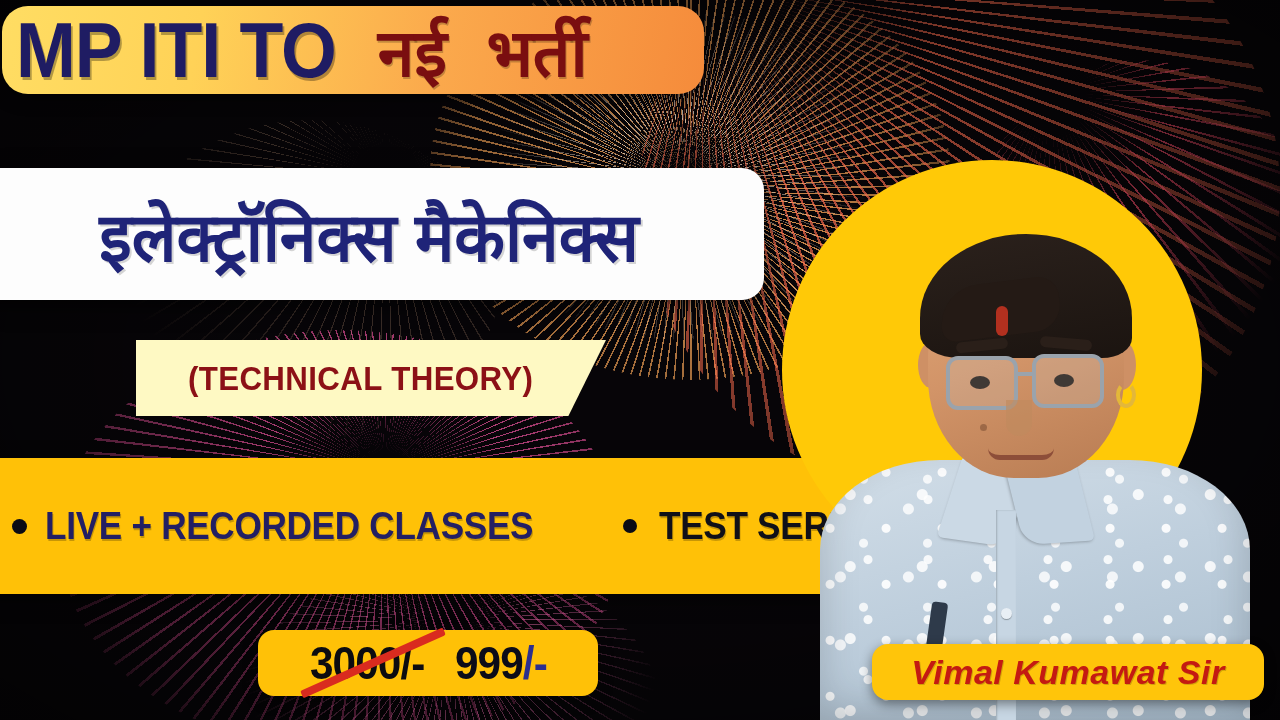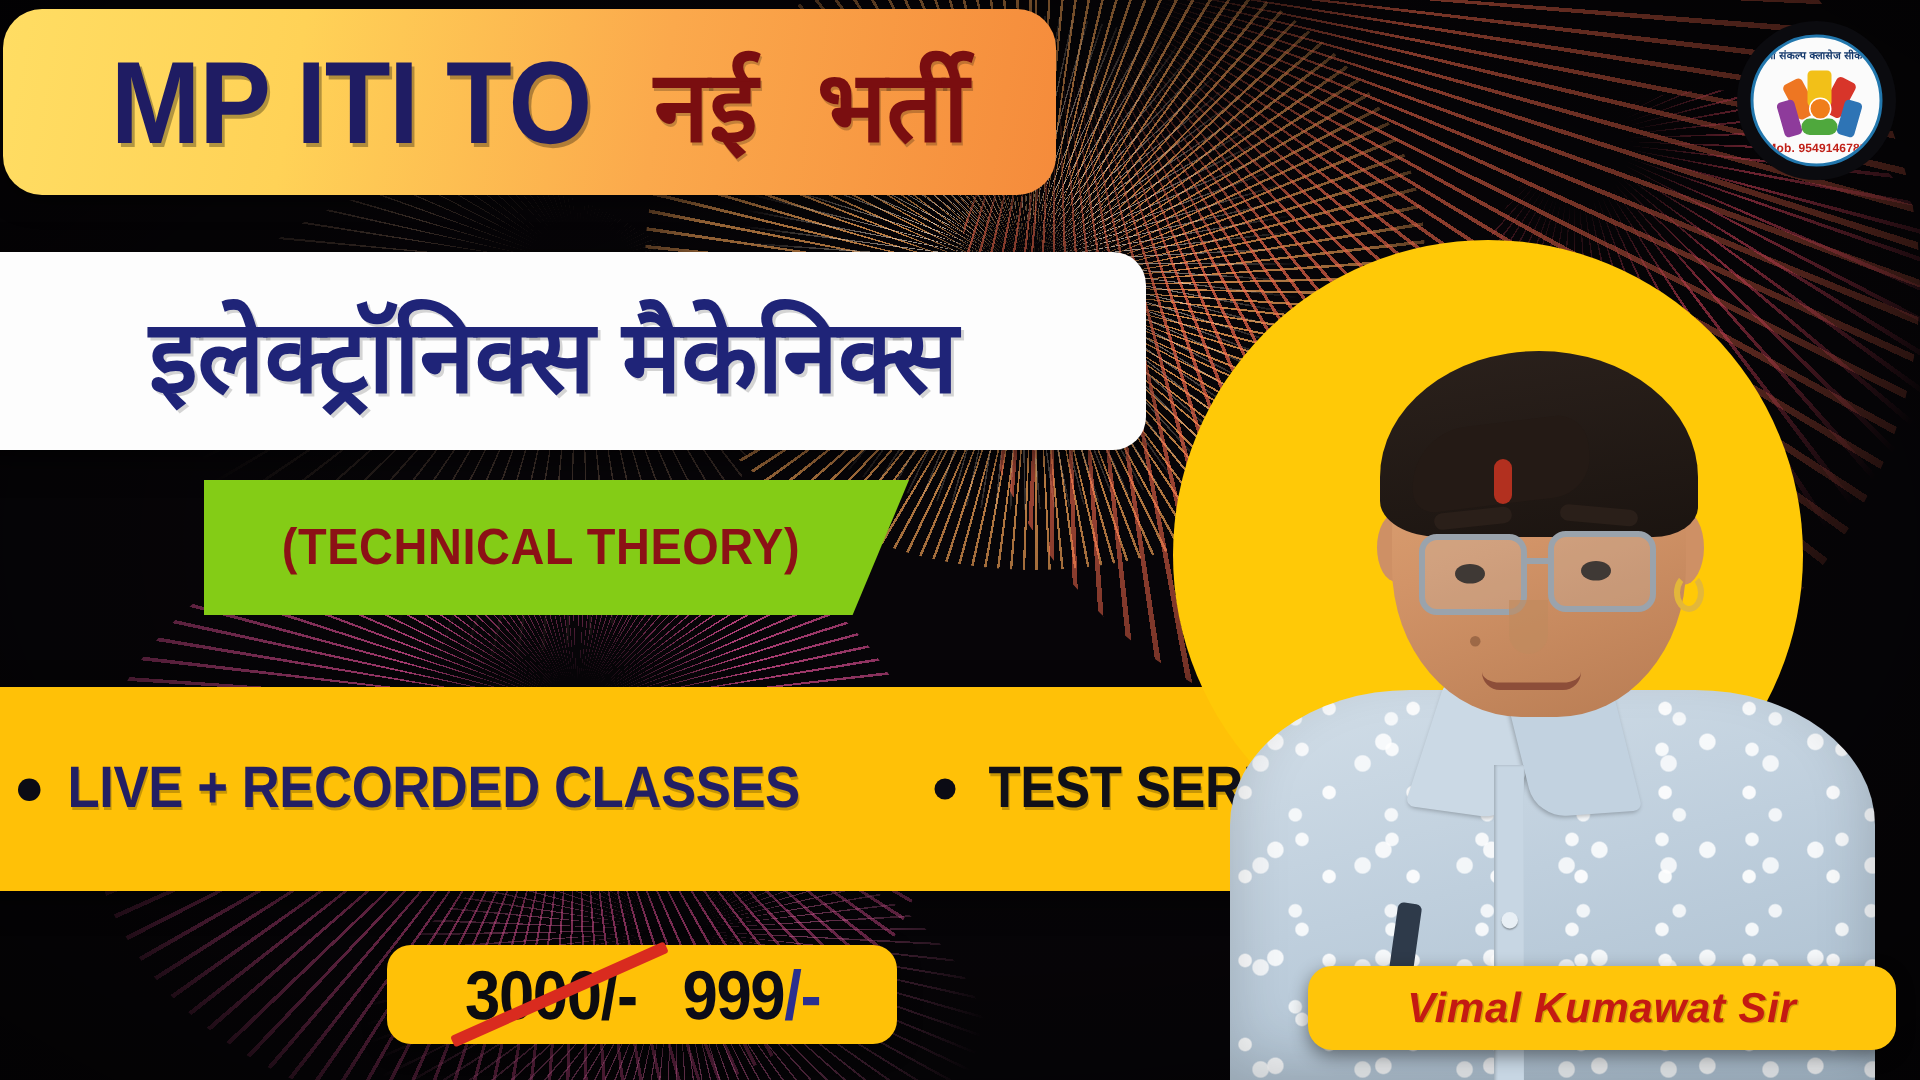--- a/index.html
+++ b/index.html
@@ -95,24 +95,24 @@
             mask-image: radial-gradient(ellipse at 70% 18%, rgba(0,0,0,0) 8%, #000 30%, rgba(0,0,0,0) 76%);
     opacity:.5;
   }
   .vig {
     position:absolute; inset:0;
     background:radial-gradient(ellipse at 50% 50%, rgba(0,0,0,0) 35%, rgba(0,0,0,.55) 100%);
   }
 
   
   .title-banner {
-    position:absolute; left:2px; top:6px; width:702px; height:124px;
+    position:absolute; left:2px; top:6px; width:702px; height:88px;
     background:linear-gradient(100deg,#FFDD63 0%,#FFD257 28%,#FBA94C 62%,#F58B3B 100%);
     border-radius:26px;
-    display:flex; align-items:center; justify-content:center;
+    display:flex; align-items:center; justify-content:flex-start;
     gap:28px;
     box-shadow:0 4px 16px rgba(0,0,0,.55);
   }
   .title-en {
     font-size:78px; font-weight:700; letter-spacing:-1px;
     color:#1F1C63;
     font-family:"Liberation Sans", sans-serif;
     transform:scaleX(.92);
     text-shadow:2px 3px 0 rgba(0,0,0,.30);
     white-space:nowrap;
@@ -137,22 +137,22 @@
     font-size:68px; font-weight:700;
     color:#1F2478;
     font-family:"Liberation Sans","DejaVu Sans", sans-serif;
     white-space:nowrap;
     transform:scaleX(.97);
     text-shadow:2px 2px 0 rgba(0,0,0,.16);
   }
 
   
   .sub-ribbon {
-    position:absolute; left:136px; top:320px; width:470px; height:90px;
-    background:#84cc16;
+    position:absolute; left:136px; top:340px; width:470px; height:76px;
+    background:#fef9c3;
     clip-path:polygon(0 0, 100% 0, 92% 100%, 0 100%);
     display:flex; align-items:center; justify-content:center;
     box-shadow:0 4px 14px rgba(0,0,0,.5);
   }
   .sub-text {
     font-size:34px; font-weight:700; letter-spacing:.4px;
     color:#8C1116;
     transform:scaleX(.92);
     white-space:nowrap;
     padding-right:22px;
@@ -280,21 +280,21 @@
 
   
   .name-badge {
     position:absolute; left:872px; top:644px; width:392px; height:56px;
     background:#FFC50A;
     border-radius:16px;
     display:flex; align-items:center; justify-content:center;
     box-shadow:0 4px 12px rgba(0,0,0,.45);
   }
   .name-text {
-    font-size:28px; font-weight:700; font-style:italic;
+    font-size:34px; font-weight:700; font-style:italic;
     color:#C41A12;
     letter-spacing:.5px;
     white-space:nowrap;
     text-shadow:1px 1px 0 rgba(0,0,0,.18);
   }
 
   
   .logo {
     position:absolute; left:1158px; top:14px; width:106px; height:106px;
     border-radius:50%;
@@ -411,30 +411,14 @@
     <div class="p-earring"></div>
     <div class="p-nose"></div>
     <div class="p-mole"></div>
     <div class="p-mouth"></div>
   </div>
 
   <div class="name-badge">
     <span class="name-text">Vimal Kumawat Sir</span>
   </div>
 
-  <div class="logo">
-    <div class="logo-gear"></div>
-    <div class="logo-inner">
-      <div class="logo-top-text">श्री संकल्प क्लासेज सीकर</div>
-      <div class="logo-emblem">
-        <span class="le le-o"></span>
-        <span class="le le-r"></span>
-        <span class="le le-y"></span>
-        <span class="le le-p"></span>
-        <span class="le le-b"></span>
-        <span class="le le-g"></span>
-        <span class="le le-c"></span>
-      </div>
-      <div class="logo-bottom-text">Mob. 9549146789</div>
-    </div>
-  </div>
 
 </div>
 
 </body></html>

